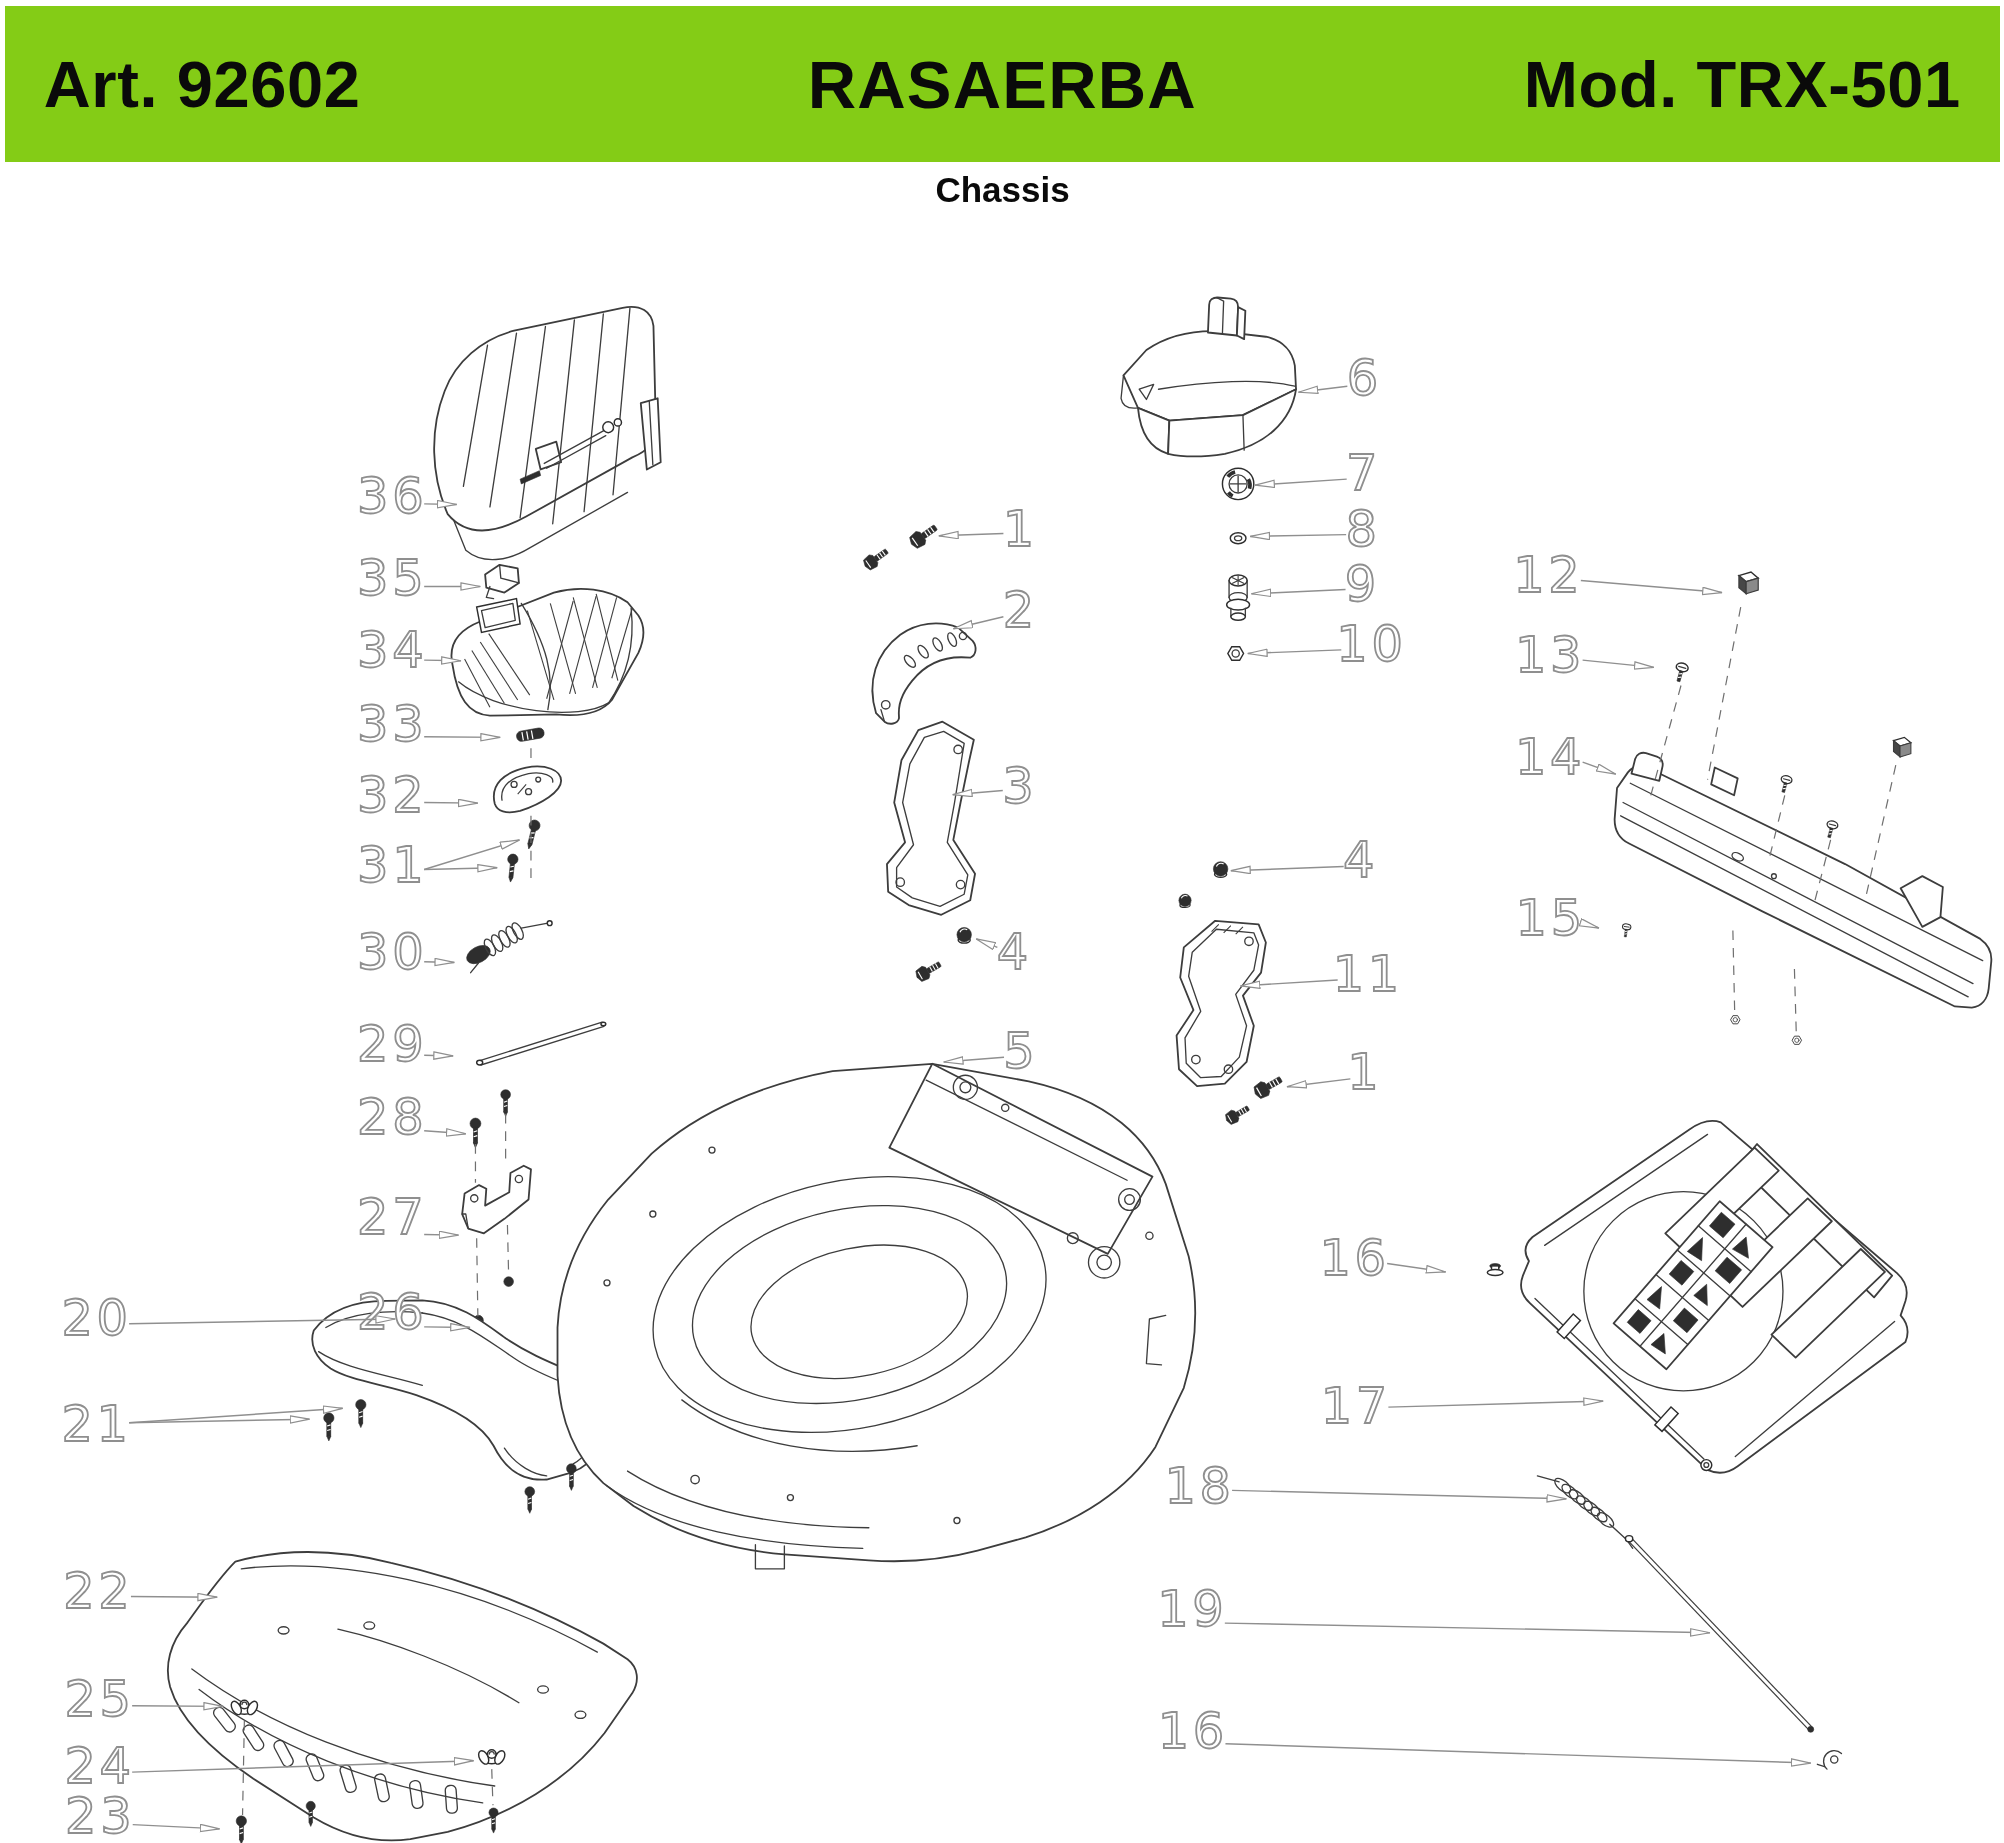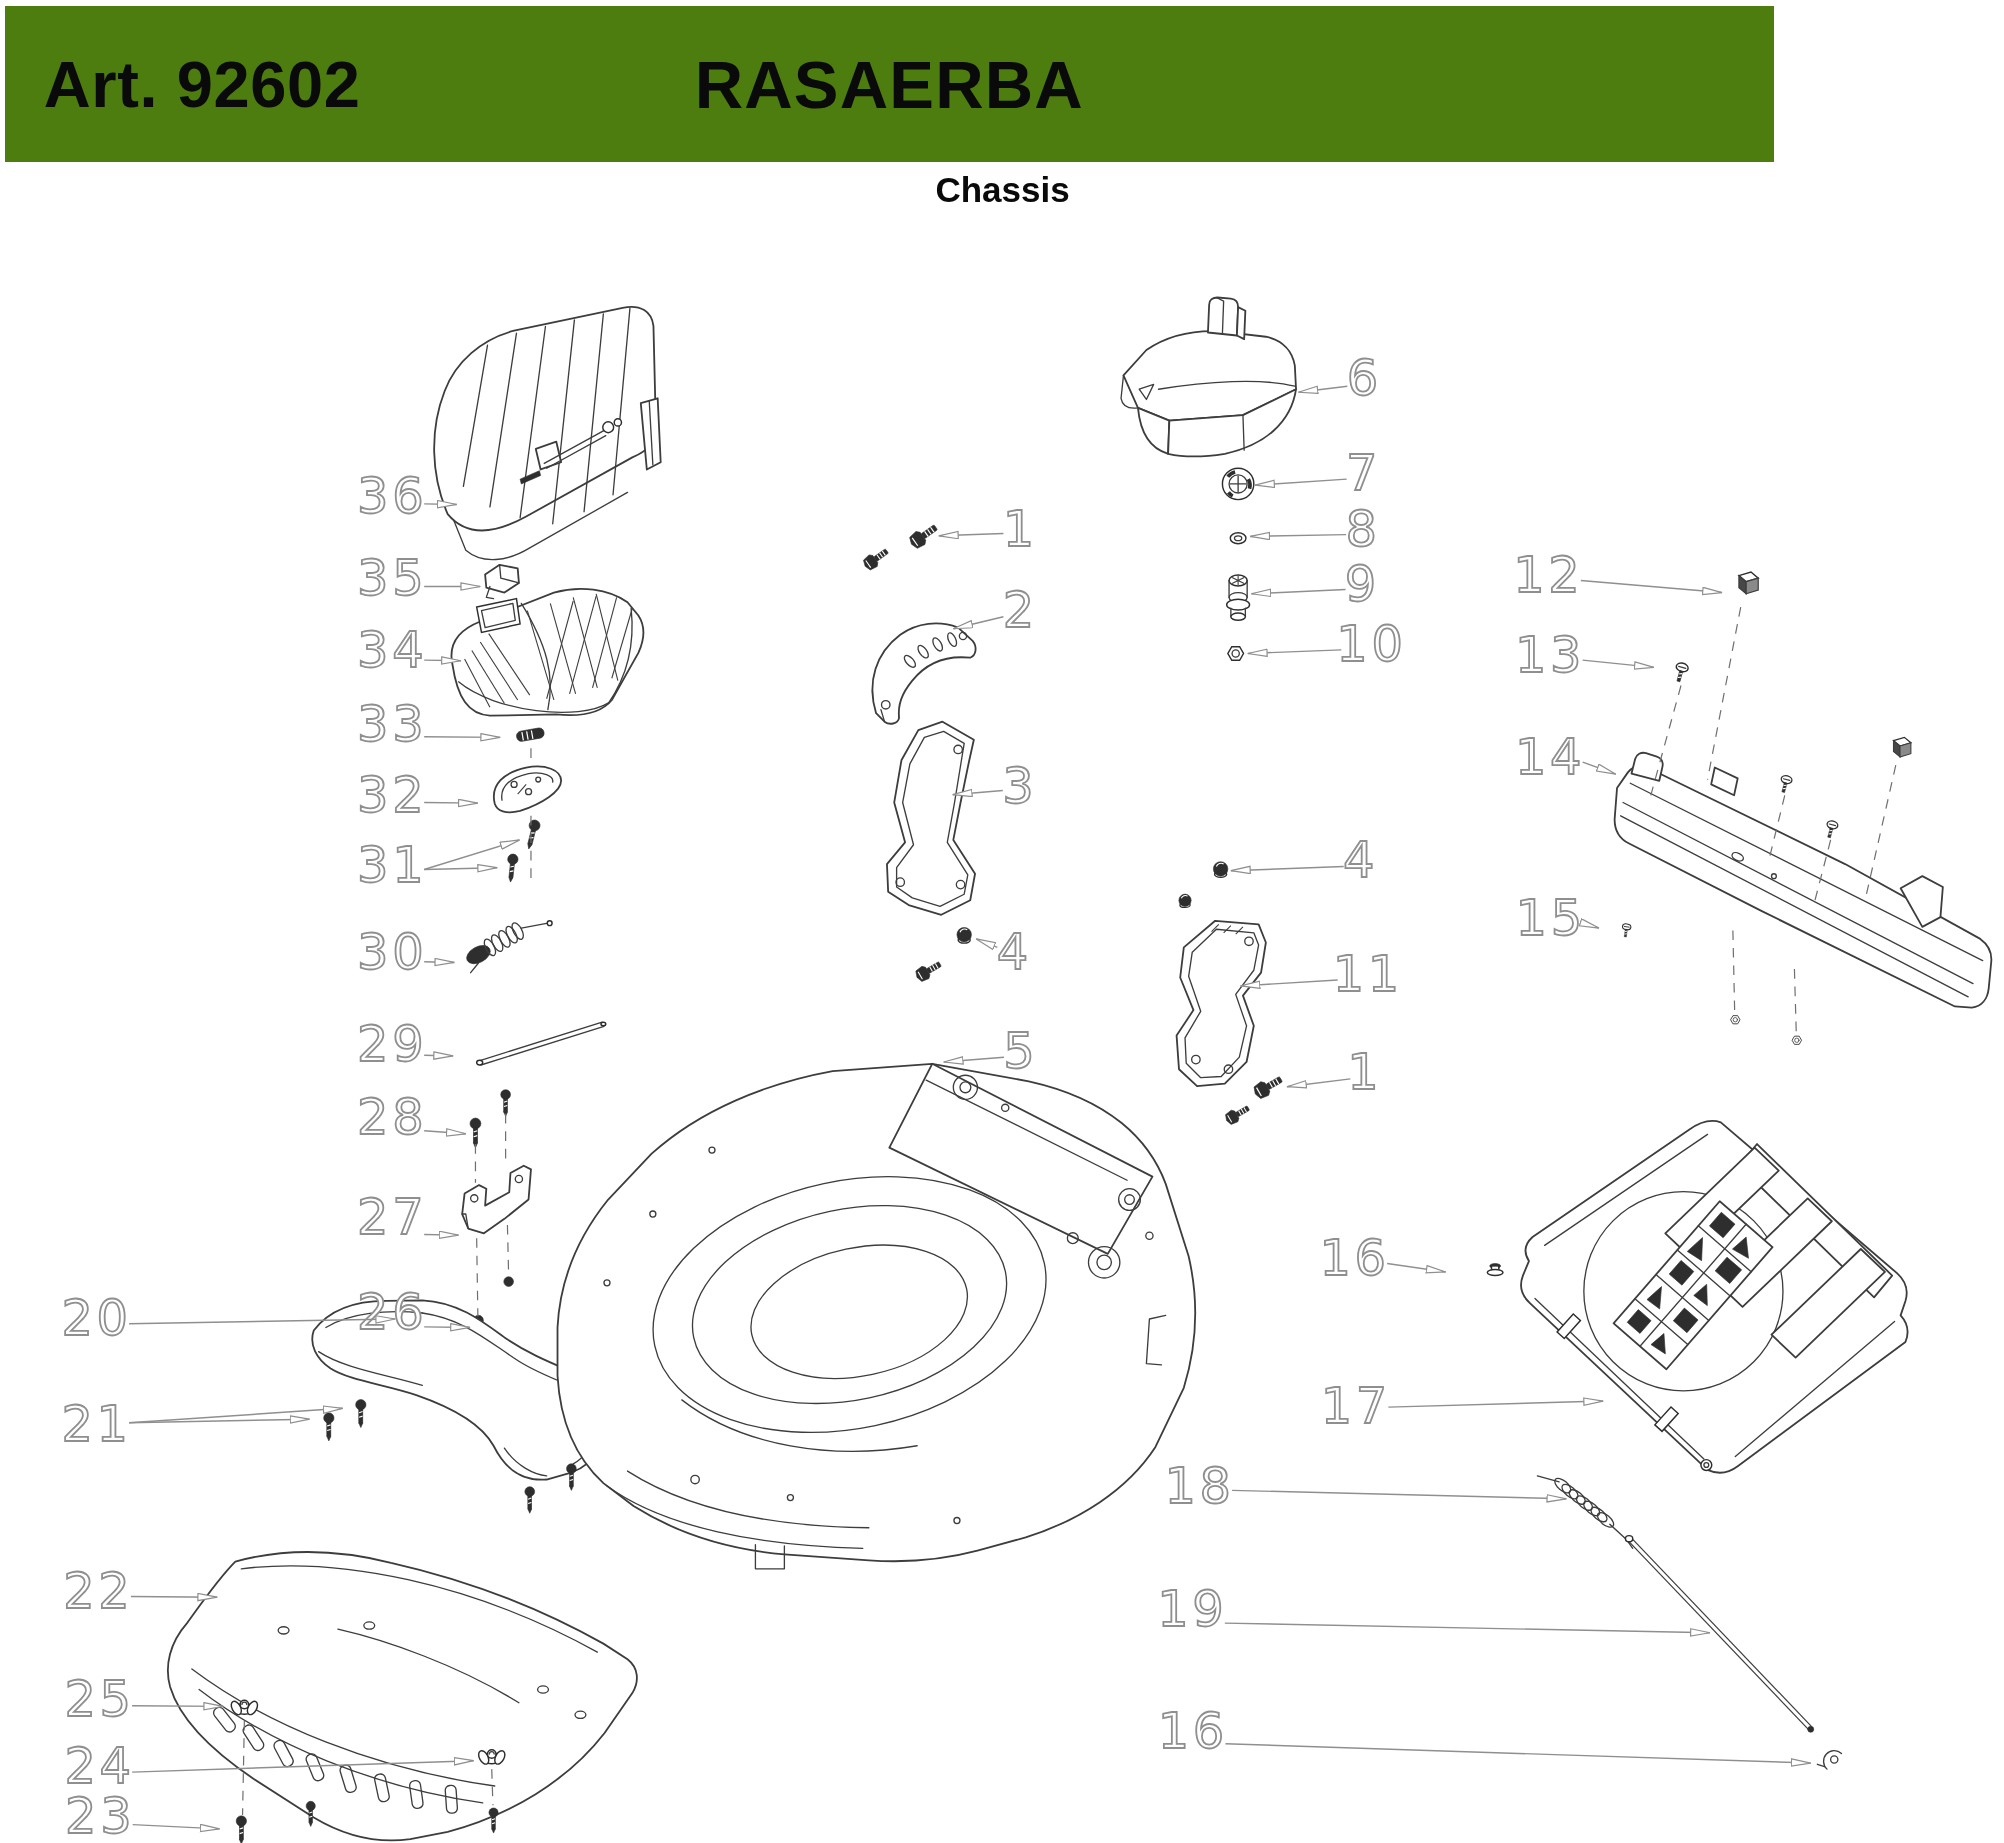--- a/index.html
+++ b/index.html
@@ -1,17 +1,17 @@
 <!DOCTYPE html>
 <html style="font-size:9.7px"><head>
 <meta charset="utf-8">
 <style>
   html,body{margin:0;padding:0;background:#ffffff;}
   body{width:2005px;height:1844px;position:relative;font-family:"Liberation Sans",sans-serif;overflow:hidden;}
-  .header-bar{position:absolute;left:4.8px;top:6px;width:1769px;height:156px;background:#4d7c0f;display:flex;align-items:center;}
+  .header-bar{position:absolute;left:4.8px;top:6px;width:1995px;height:156px;background:#84cc16;display:flex;align-items:center;}
   .header-bar .h-left{position:absolute;left:39px;font-size:65px;font-weight:bold;color:#0a0a0a;letter-spacing:0.6px;}
   .header-bar .h-center{position:absolute;left:0;right:0;text-align:center;font-size:67px;font-weight:bold;color:#0a0a0a;letter-spacing:1.2px;}
   .header-bar .h-right{position:absolute;right:39px;font-size:65px;font-weight:bold;color:#0a0a0a;letter-spacing:0.6px;}
   .subtitle{position:absolute;left:0;top:170px;width:100%;text-align:center;font-size:35px;font-weight:bold;color:#0a0a0a;}
   svg#diagram{position:absolute;left:0;top:0;width:2005px;height:1844px;}
   
   .p  {fill:#ffffff;stroke:#3d3d3d;stroke-width:3;stroke-linejoin:round;stroke-linecap:round;}
   .pl {fill:none;stroke:#3d3d3d;stroke-width:2.2;stroke-linejoin:round;stroke-linecap:round;}
   .pt {fill:none;stroke:#3d3d3d;stroke-width:1.8;}
   .pd {fill:#2e2e2e;stroke:#2e2e2e;stroke-width:1;}
@@ -621,15 +621,16 @@
       <g>
         <line x1="2031" y1="2890" x2="3001" y2="2922" class="leader" marker-end="url(#arw)"></line>
         <text x="1977" y="2868" class="conum">16</text>
       </g>
     </g>
 </svg>
 
 <div class="header-bar">
   <span class="h-left">Art. 92602</span>
   <span class="h-center">RASAERBA</span>
+  <span class="h-right">Mod. TRX-501</span>
 </div>
 <div class="subtitle">Chassis</div>
 
 
 </body></html>

